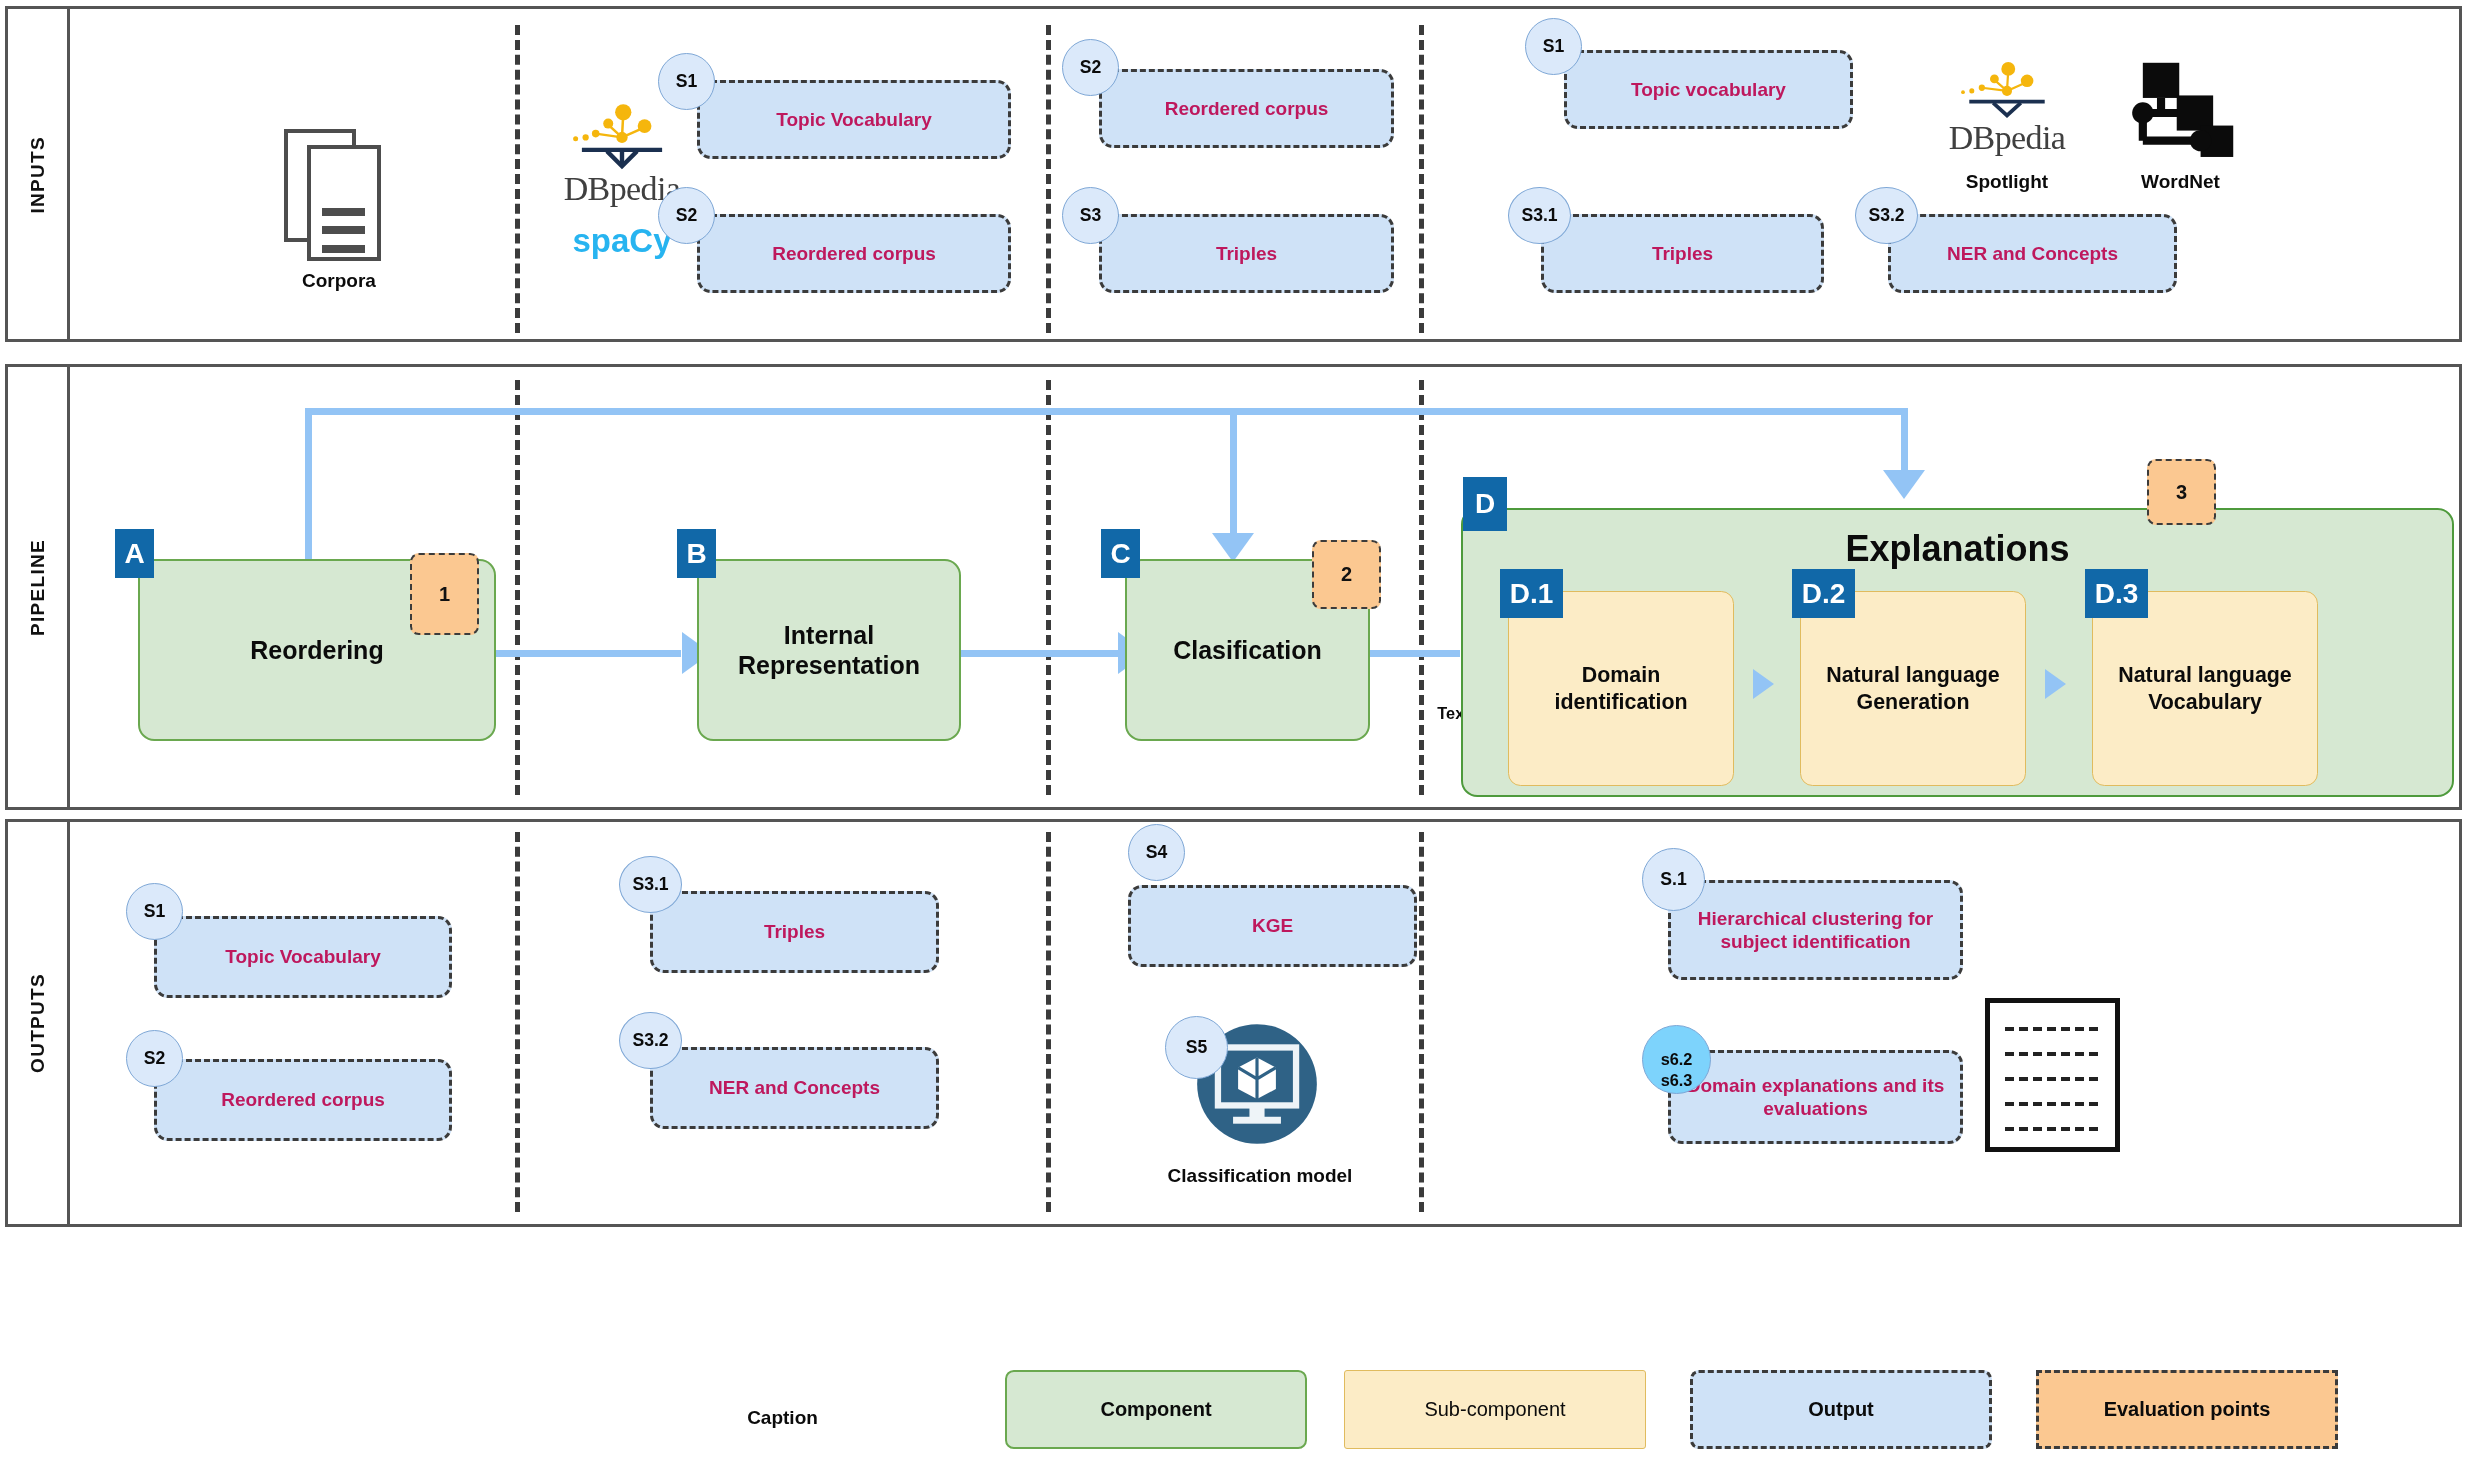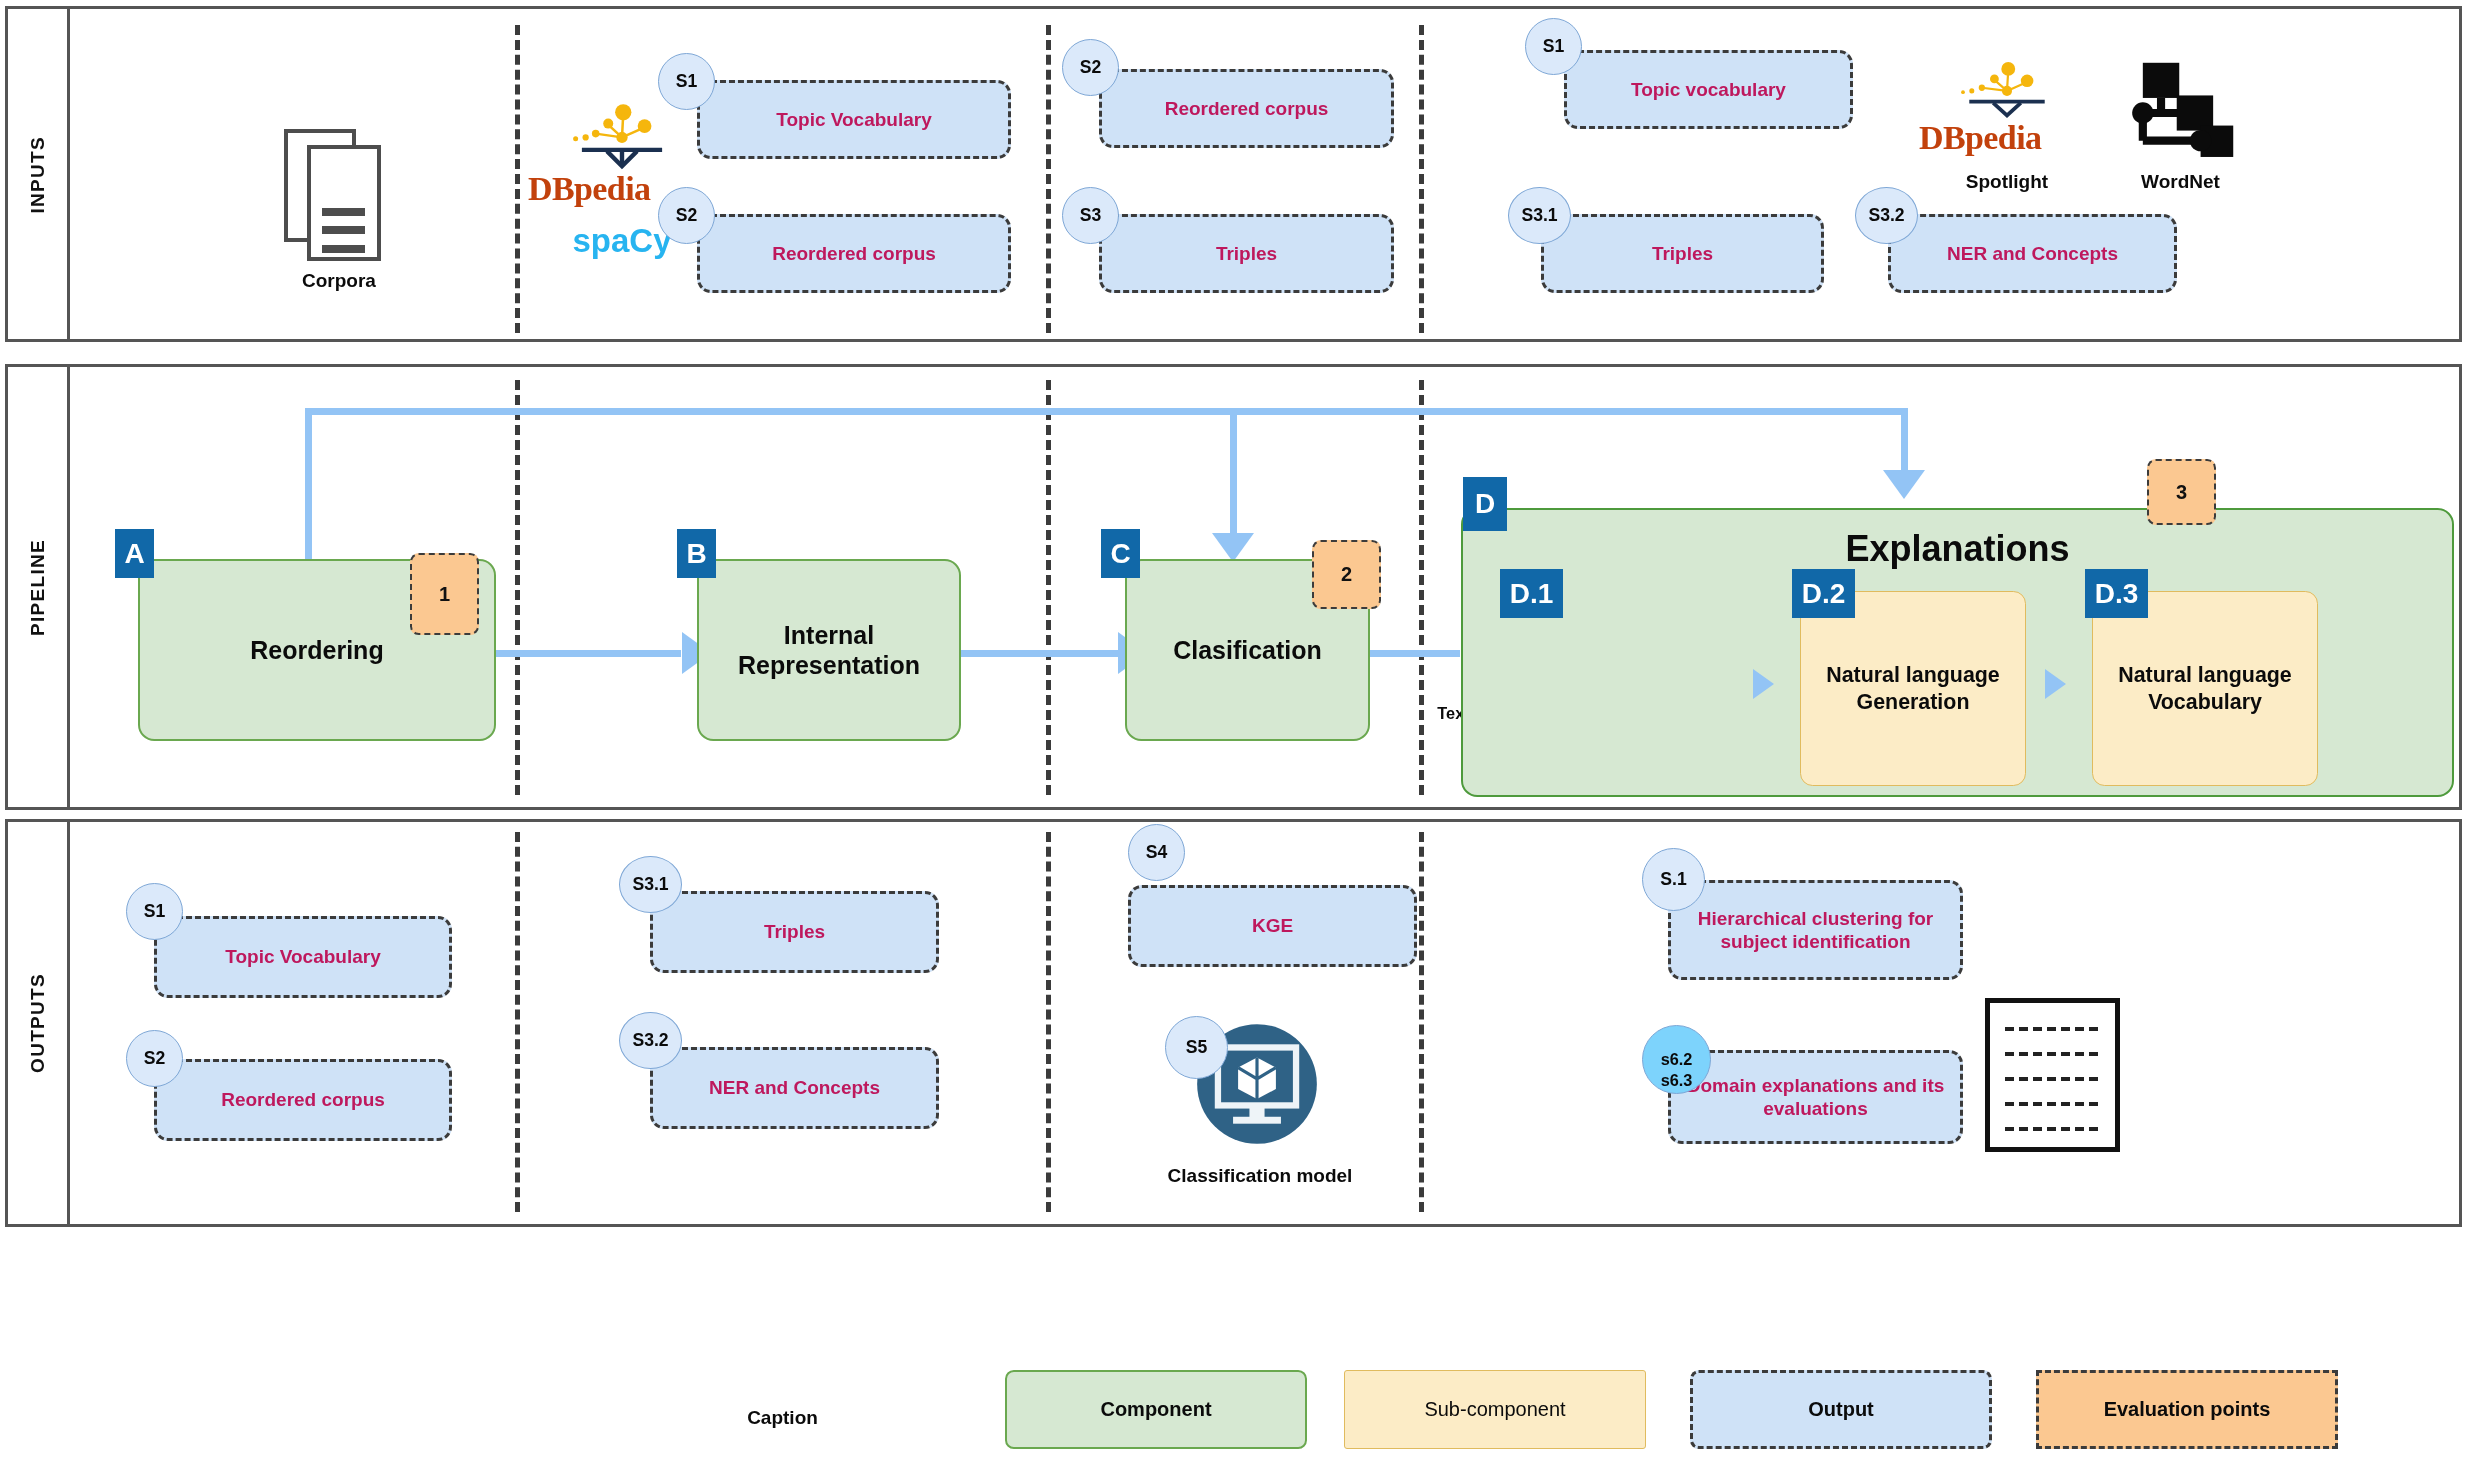--- a/index.html
+++ b/index.html
@@ -170,24 +170,24 @@
     text-align: center;
     white-space: nowrap;
   }
   .cap-small { font-size: 16.3px; }
 
   
   .logo-wrap { position:absolute; }
   .dbp-text {
     font-family:"Liberation Serif", serif;
     font-size: 34px;
-    color:#c2410c;
-    font-weight: 700;
+    color:#404040;
+    font-weight: 400;
     letter-spacing:-0.6px;
-    text-align:left;
+    text-align:center;
   }
   .spacy-text {
     font-family:"Liberation Sans", sans-serif;
     font-size: 33px;
     color:#27b4f0;
     font-weight: bold;
     text-align:center;
   }
 
   
@@ -357,20 +357,21 @@
 
   <div class="cap cap-small" style="left:1419px; top:704px; width:69px;">Text</div>
 
   <div class="steptag" style="left:1463px; top:477px; width:44px; height:54px;">D</div>
   <div class="group" style="left:1461px; top:508px; width:993px; height:289px;">
     <div class="group-title" style="top:17.6px;">Explanations</div>
   </div>
   <div class="evalpt" style="left:2147px; top:459px; width:69px; height:66px;">3</div>
 
   <div class="steptag" style="left:1500px; top:569px; width:63px; height:49px;">D.1</div>
+  <div class="subcomp" style="left:1508px; top:591px; width:226px; height:195px;">Domain identification</div>
 
   <div class="steptag" style="left:1792px; top:569px; width:63px; height:49px;">D.2</div>
   <div class="subcomp" style="left:1800px; top:591px; width:226px; height:195px;">Natural language Generation</div>
 
   <div class="steptag" style="left:2085px; top:569px; width:63px; height:49px;">D.3</div>
   <div class="subcomp" style="left:2092px; top:591px; width:226px; height:195px;">Natural language Vocabulary</div>
 
   <div class="small-arrow-r" style="left:1753px; top:669px;"></div>
   <div class="small-arrow-r" style="left:2045px; top:669px;"></div>
 

